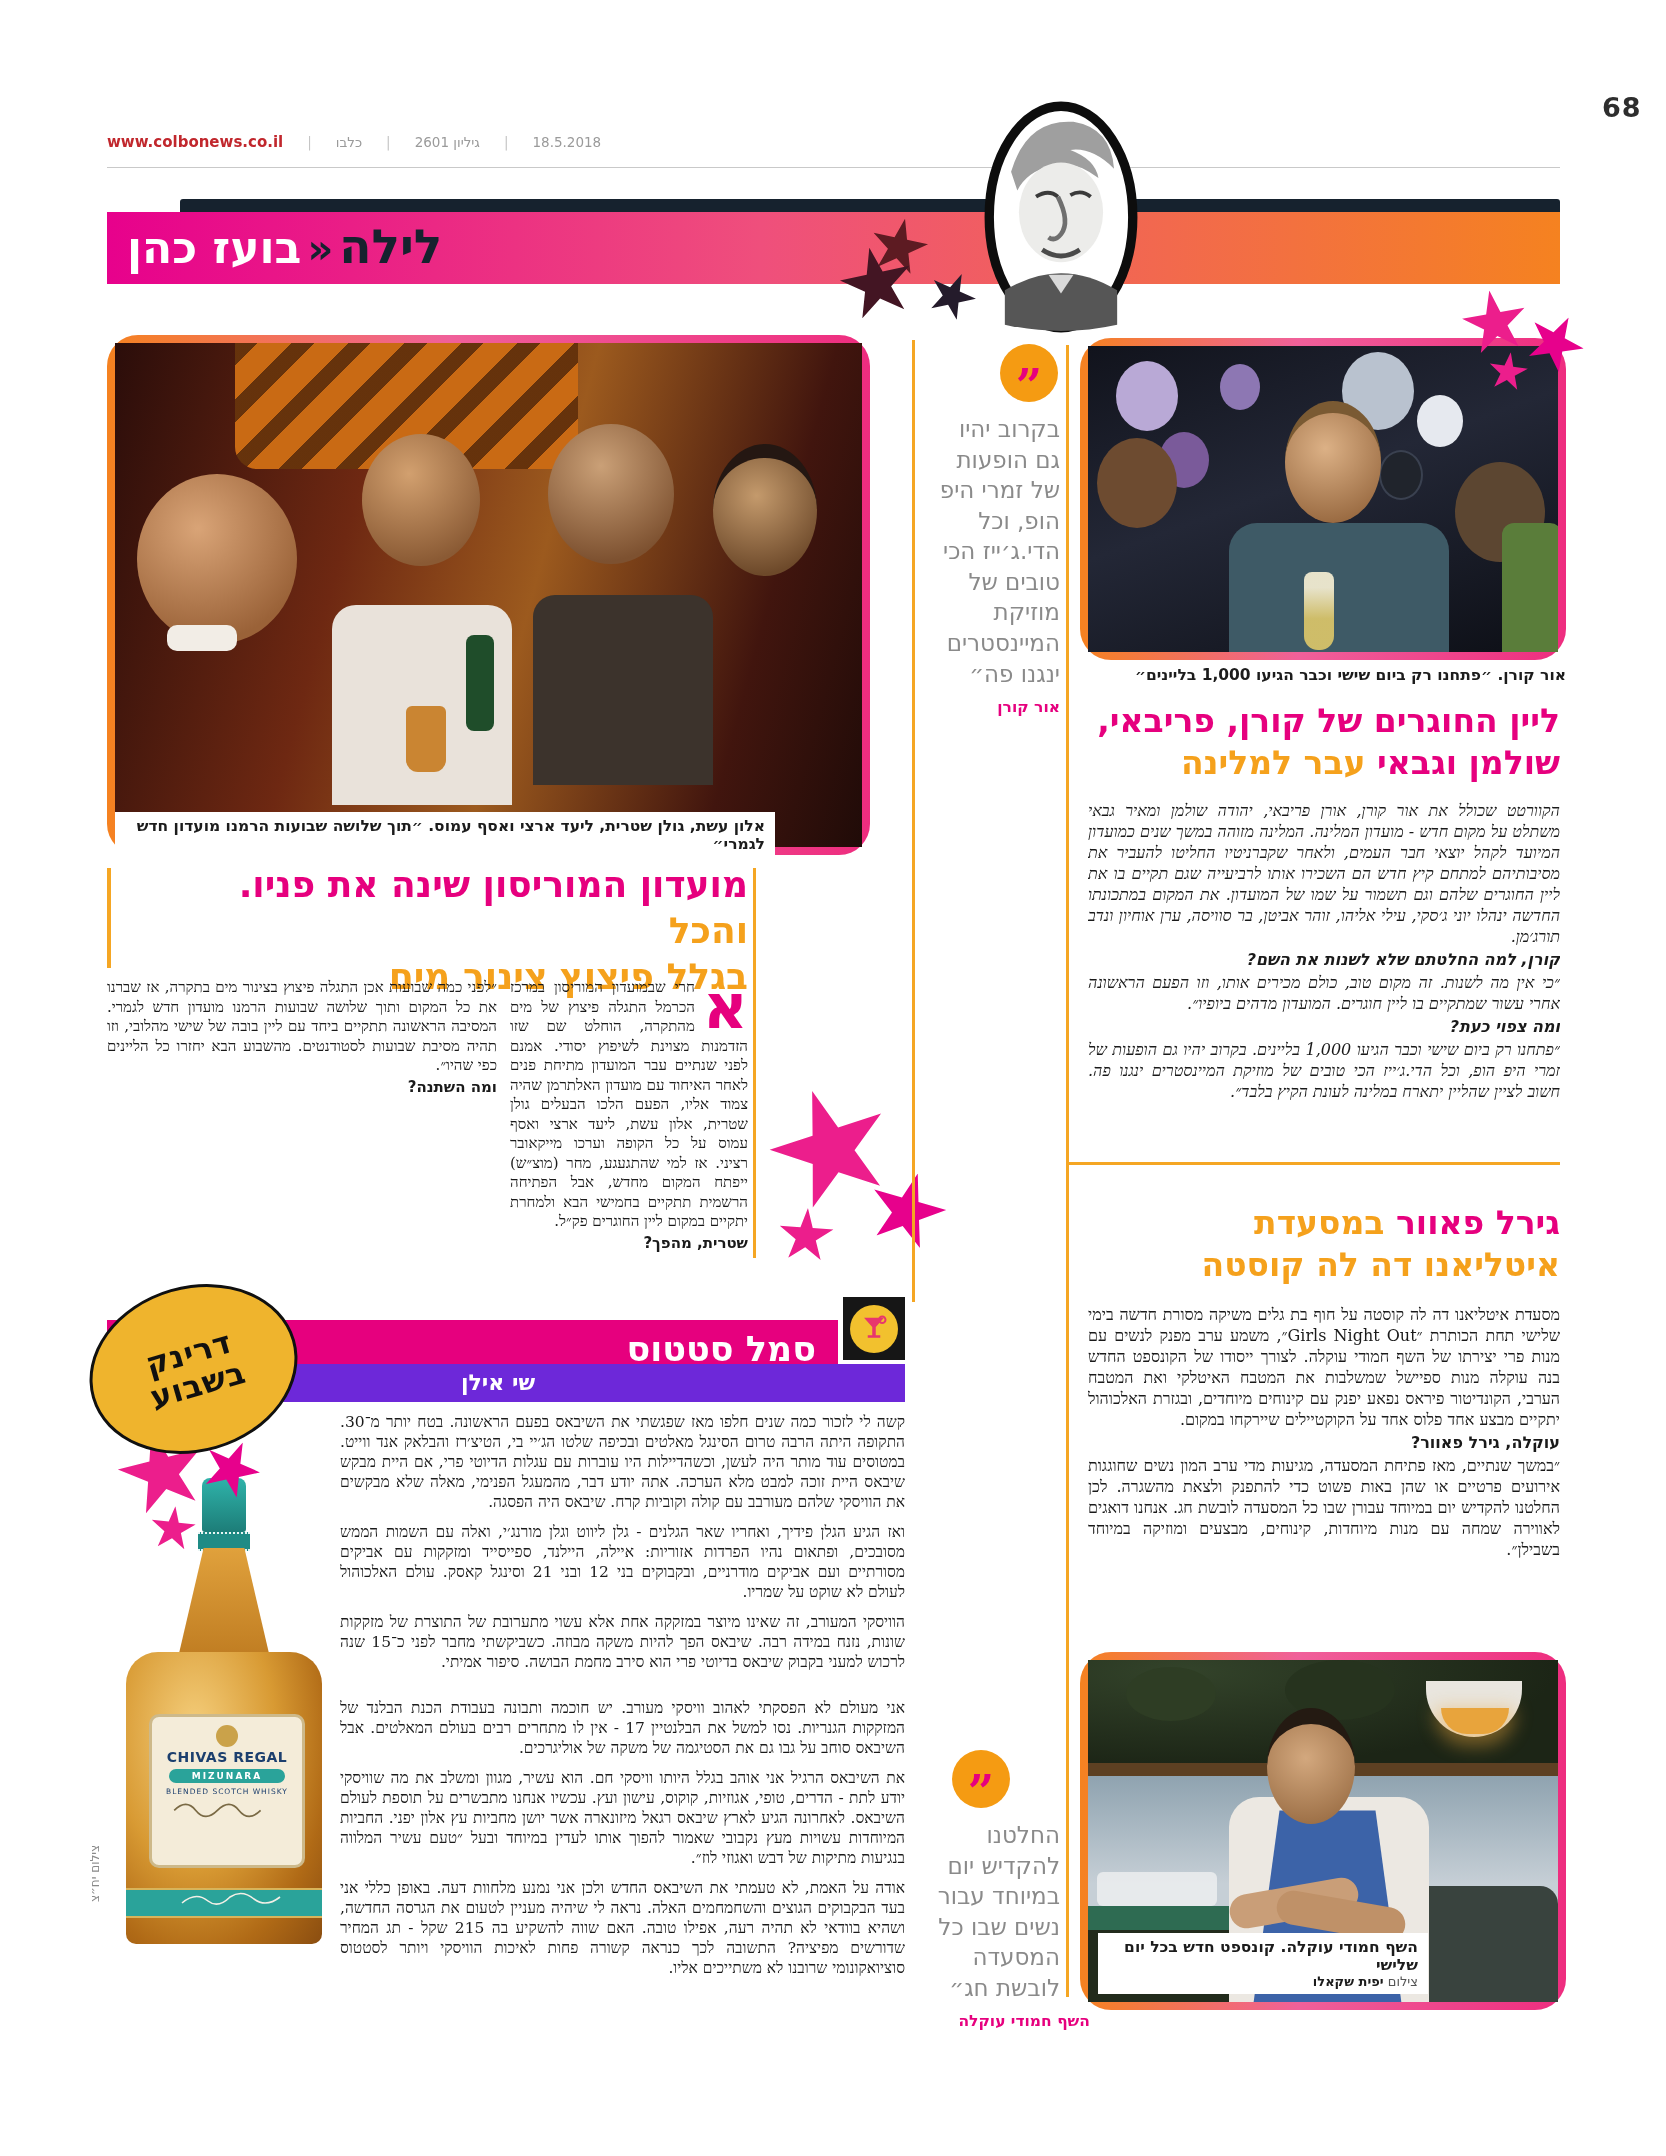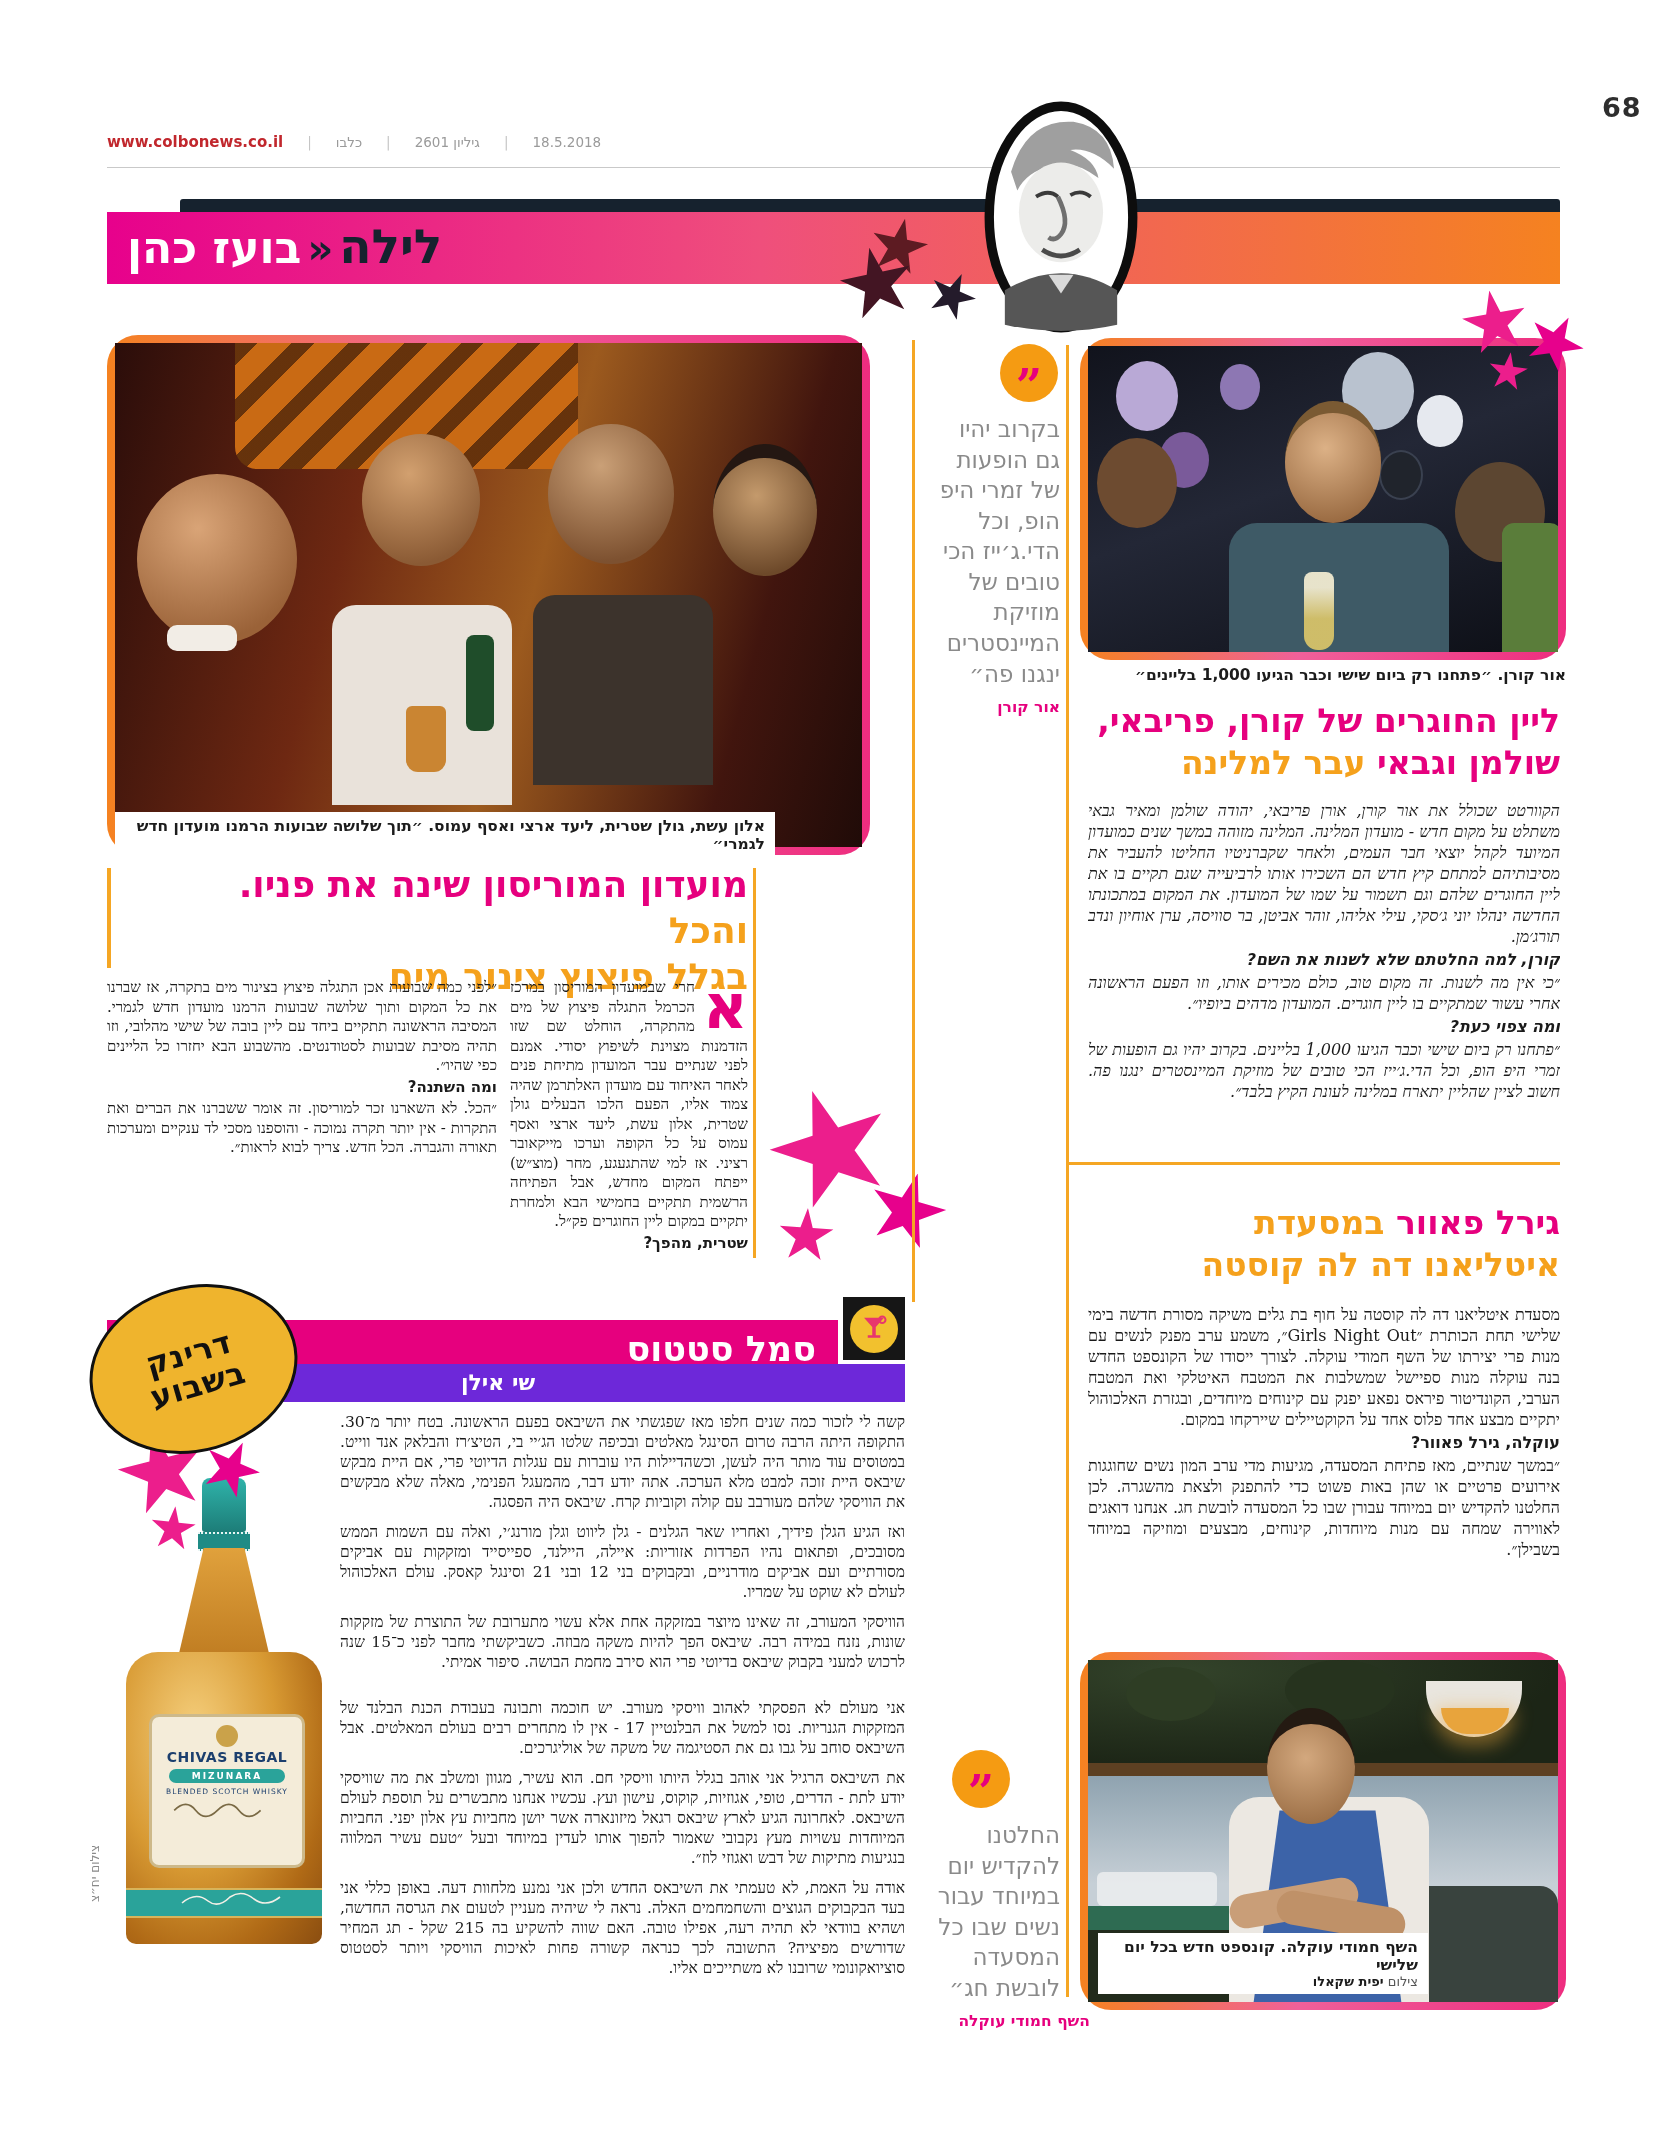--- a/index.html
+++ b/index.html
@@ -158,21 +158,20 @@
   </div>
 
   <div class="abs bodytxt" style="left:510px;top:978px;width:238px;height:292px;font-size:15px;line-height:19.5px;">
     <span class="dropcap">א</span>
     <p><span>חרי שבמועדון המוריסון במרכז הכרמל התגלה פיצוץ של מים מהתקרה, הוחלט שם שזו הזדמנות מצוינת לשיפוץ יסודי. אמנם לפני שנתיים עבר המועדון מתיחת פנים לאחר האיחוד עם מועדון האלתרמן שהיה צמוד אליו, הפעם הלכו הבעלים גולן שטרית, אלון עשת, ליעד ארצי ואסף עמוס על כל הקופה וערכו מייקאובר רציני. אז למי שהתגעגע, מחר (מוצ״ש) ייפתח המקום מחדש, אבל הפתיחה הרשמית תתקיים בחמישי הבא ולמחרת יתקיים במקום ליין החוגרים פק״ל.</span></p>
     <p class="bq">שטרית, מהפך?</p>
   </div>
   <div class="abs bodytxt" style="left:107px;top:978px;width:390px;height:292px;font-size:15px;line-height:19.5px;">
     <p>״לפני כמה שבועות אכן התגלה פיצוץ בצינור מים בתקרה, אז שברנו את כל המקום ותוך שלושה שבועות הרמנו מועדון חדש לגמרי. המסיבה הראשונה תתקיים ביחד עם ליין בובה של שישי מהלובי, וזו תהיה מסיבת שבועות לסטודנטים. מהשבוע הבא יחזרו כל הליינים כפי שהיו״.</p>
     <p class="bq">ומה השתנה?</p>
-    <p>״הכל. לא השארנו זכר למוריסון. זה אומר ששברנו את הברים ואת התקרות - אין יותר תקרה נמוכה - והוספנו מסכי לד ענקיים ומערכות תאורה והגברה. הכל חדש. צריך לבוא לראות״.</p>
   </div>
   <div class="vrule" style="left:753px;top:868px;height:390px;"></div>
 
   <div class="star" style="left:770px;top:1088px;width:122px;height:122px;background:#ec1e8c;transform:rotate(-18deg);"></div>
   <div class="star" style="left:868px;top:1172px;width:78px;height:78px;background:#e7018c;transform:rotate(16deg);"></div>
   <div class="star" style="left:778px;top:1208px;width:56px;height:56px;background:#ec1e8c;transform:rotate(4deg);"></div>
 
   <div class="vrule" style="left:912px;top:340px;height:962px;"></div>
 
   <div class="status-bar">

